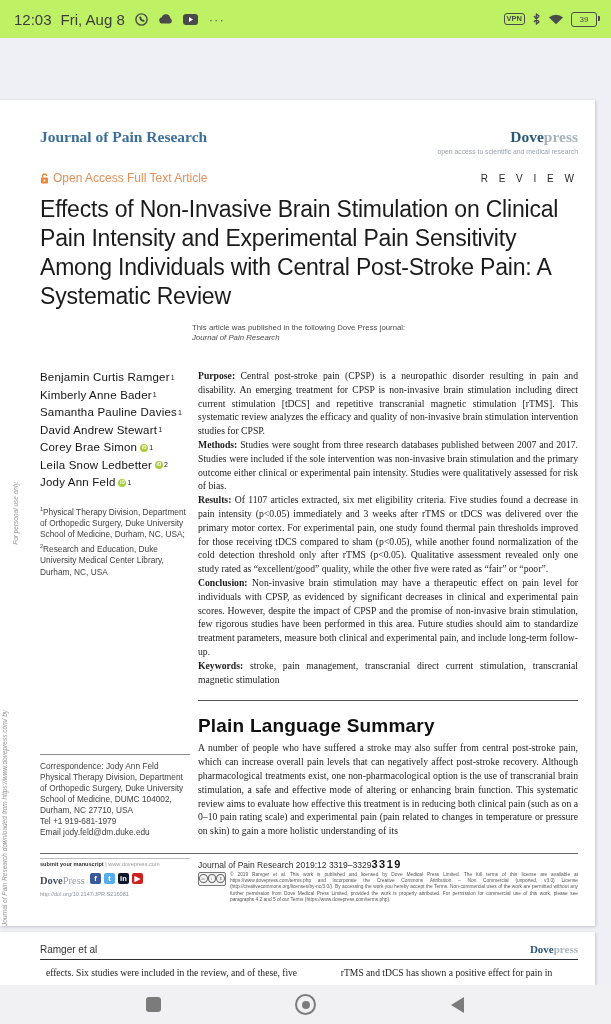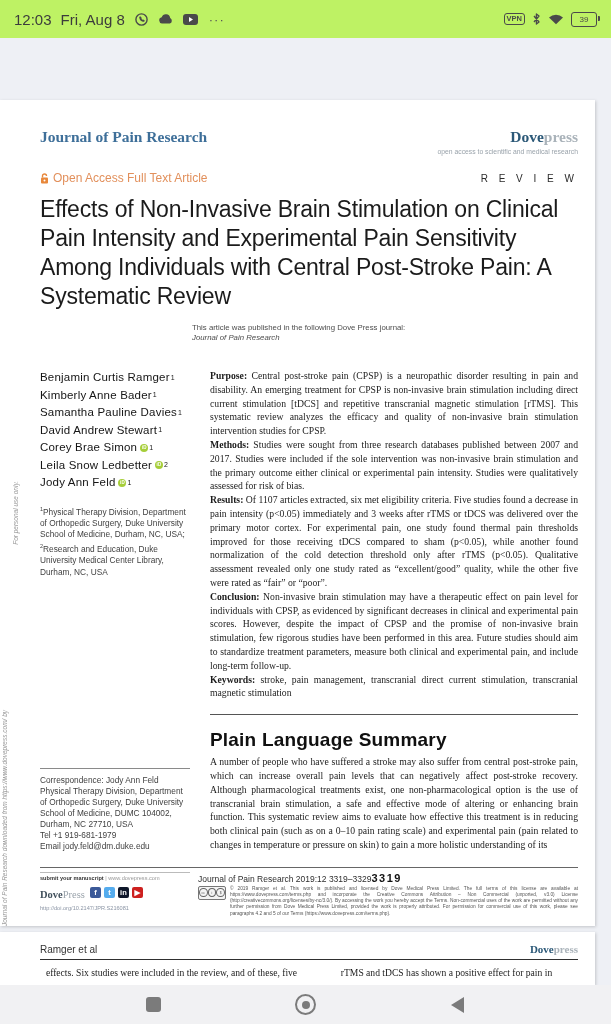--- a/index.html
+++ b/index.html
@@ -49,21 +49,21 @@
   .oa-left{display:flex;align-items:center;gap:4px;color:#e2905c;font-size:12px;}
   .review-tag{font-size:10px;letter-spacing:4px;color:#2b2b2b;font-weight:500;}
   
   .title{font-size:23px;line-height:29px;font-weight:400;color:#1b1b1b;margin-top:10px;
     letter-spacing:-0.2px;}
   .pub-note{margin-left:152px;margin-top:12px;font-size:7.8px;line-height:10px;color:#4c4c4c;}
   .pub-note .it{font-style:italic;}
   
   .cols{display:flex;margin-top:26px;}
   .col-left{width:150px;flex:none;position:relative;}
-  .col-right{flex:1;margin-left:20px;}
+  .col-right{flex:1;margin-left:8px;}
   .author{font-size:11.5px;line-height:17.5px;color:#151515;letter-spacing:.2px;display:flex;align-items:center;}
   .author sup{font-size:7px;line-height:0;vertical-align:super;margin-left:1px;}
   .orcid{display:inline-block;width:8px;height:8px;border-radius:50%;background:#a6ce39;margin-left:3px;
     color:#fff;font-size:4.5px;text-align:center;line-height:8px;font-weight:bold;}
   .affil{margin-top:12px;font-size:8.3px;line-height:11.5px;color:#3f3f3f;}
   .affil sup{font-size:5.5px;}
   .corr{position:absolute;bottom:0;left:0;width:150px;}
   .corr-rule{border-top:1px solid #8a8a8a;margin-bottom:6px;}
   .corr div{font-size:8.3px;line-height:11px;color:#3f3f3f;}
   

